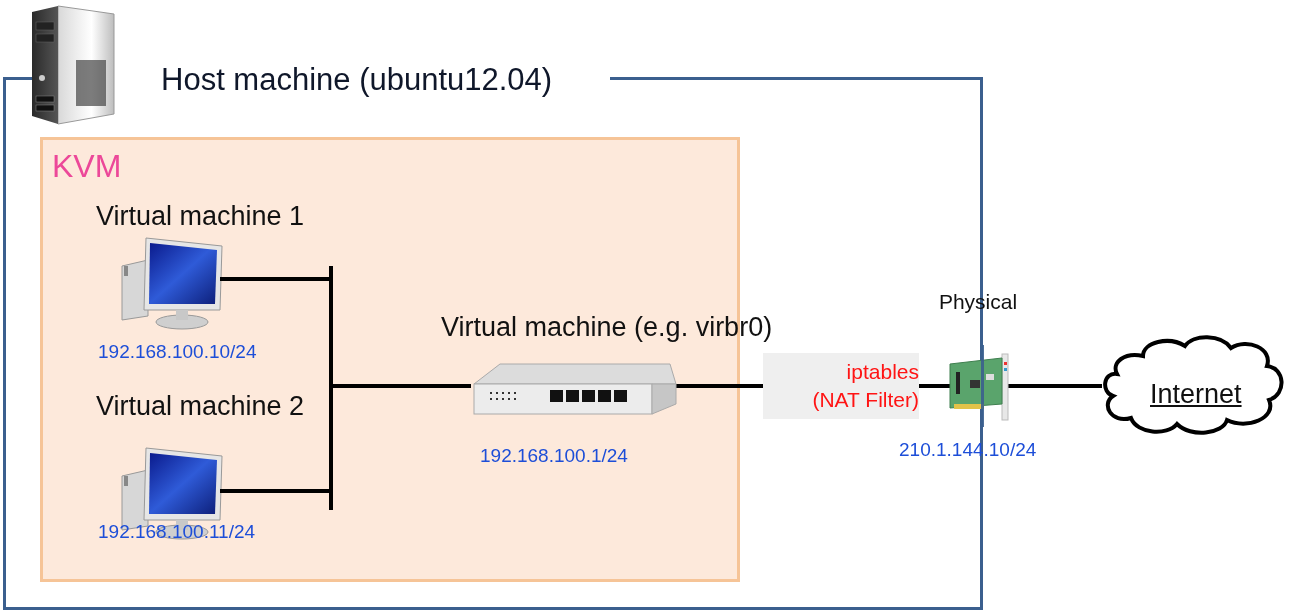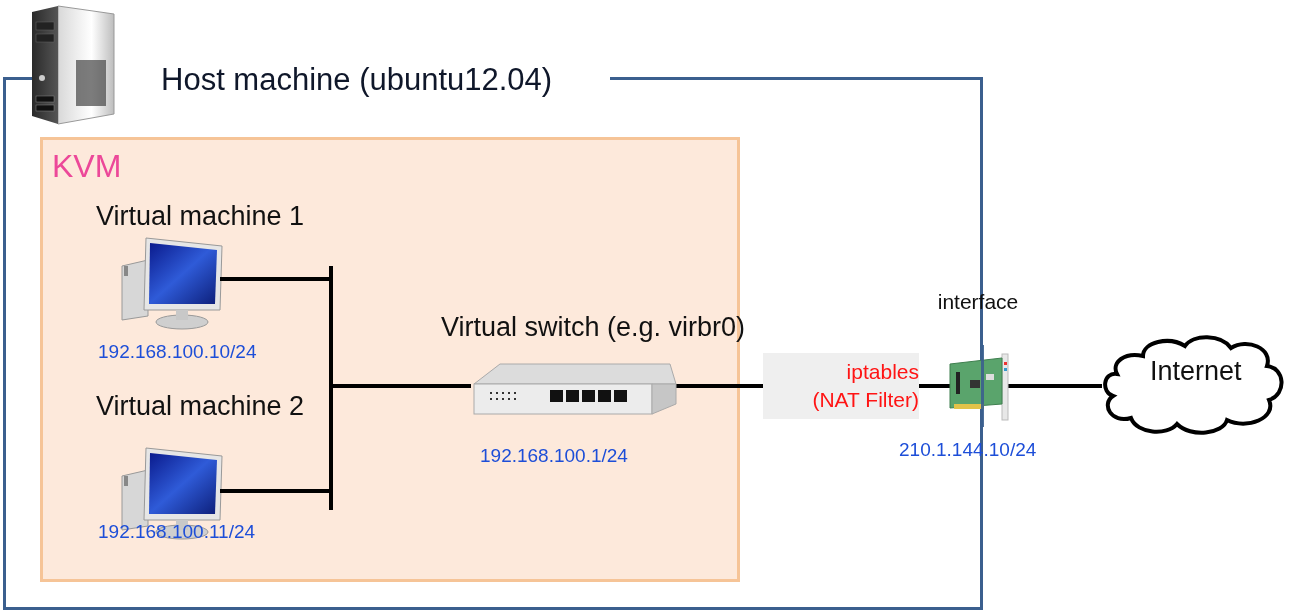--- a/index.html
+++ b/index.html
@@ -91,21 +91,21 @@
 <div class="label-red" style="left:98px; top:520px;">192.168.100.11/24</div>
 
 <div class="line" style="left:220px; top:277px; width:112px; height:4px;"></div>
 <div class="line" style="left:220px; top:489px; width:112px; height:4px;"></div>
 <div class="line" style="left:329px; top:266px; width:4px; height:244px;"></div>
 <div class="line" style="left:331px; top:384px; width:140px; height:4px;"></div>
 <div class="line" style="left:676px; top:384px; width:90px; height:4px;"></div>
 <div class="line" style="left:919px; top:384px; width:34px; height:4px;"></div>
 <div class="line" style="left:1000px; top:384px; width:102px; height:4px;"></div>
 
-<div class="label-black" style="left:441px; top:314px;">Virtual switch (e.g. virbr0)</div>
+<div class="label-black" style="left:441px; top:314px;">Virtual machine (e.g. virbr0)</div>
 <svg style="left:470px; top:360px;" width="210" height="58" viewBox="0 0 210 58">
   <polygon points="4,24 30,4 200,4 206,24" fill="#dcdcdc" stroke="#aaa" stroke-width="1"></polygon>
   <rect x="4" y="24" width="178" height="30" fill="#ececec" stroke="#aaa" stroke-width="1"></rect>
   <polygon points="182,24 206,24 206,44 182,54" fill="#c6c6c6" stroke="#aaa" stroke-width="1"></polygon>
   <g fill="#333">
     <rect x="20" y="32" width="2" height="2"></rect>
       <rect x="20" y="38" width="2" height="2"></rect>
     <rect x="26" y="32" width="2" height="2"></rect>
       <rect x="26" y="38" width="2" height="2"></rect>
     <rect x="32" y="32" width="2" height="2"></rect>
@@ -124,31 +124,31 @@
   </g>
 </svg>
 <div class="label-red" style="left:480px; top:444px;">192.168.100.1/24</div>
 
 <div class="iptables-box">
   <span>iptables</span>
   <span>(NAT Filter)</span>
 </div>
 
 <div class="phys-label">
-  <div>interface</div>
+  <div>Physical</div>
 </div>
 <svg style="left:948px; top:352px;" width="66" height="70" viewBox="0 0 66 70">
   <rect x="54" y="2" width="6" height="66" fill="#e8e8e8" stroke="#bbb" stroke-width="1"></rect>
   <polygon points="2,12 54,6 54,52 2,56" fill="#5aa46c" stroke="#3f7f4f" stroke-width="1"></polygon>
   <rect x="6" y="52" width="30" height="5" fill="#e2c34a"></rect>
   <rect x="22" y="28" width="10" height="8" fill="#333"></rect>
   <rect x="38" y="22" width="8" height="6" fill="#ddd"></rect>
   <rect x="8" y="20" width="4" height="22" fill="#222"></rect>
   <rect x="56" y="10" width="3" height="3" fill="#e33"></rect>
   <rect x="56" y="16" width="3" height="3" fill="#39c"></rect>
 </svg>
 <div class="vline-blue" style="left:981px; top:345px; width:3px; height:82px; opacity:0.9;"></div>
 <div class="label-red" style="left:899px; top:438px;">210.1.144.10/24</div>
 
 <svg style="left:1097px; top:334px;" width="190" height="104" viewBox="0 0 190 104">
   <path d="M20,40 C6,38 4,58 16,62 C4,70 14,90 34,84 C40,100 70,102 80,90 C94,104 126,100 130,86 C150,96 180,84 172,66 C190,60 188,34 170,32 C176,14 150,4 134,14 C124,0 96,0 88,12 C72,2 46,8 46,22 C28,18 14,28 20,40 Z" fill="#ffffff" stroke="#000" stroke-width="4"></path>
 </svg>
-<div class="label-black" style="left:1150px; top:358px;">Internet</div>
+<div class="label-black" style="left:1150px; top:381px;text-decoration:underline;">Internet</div>
 
 </body></html>

